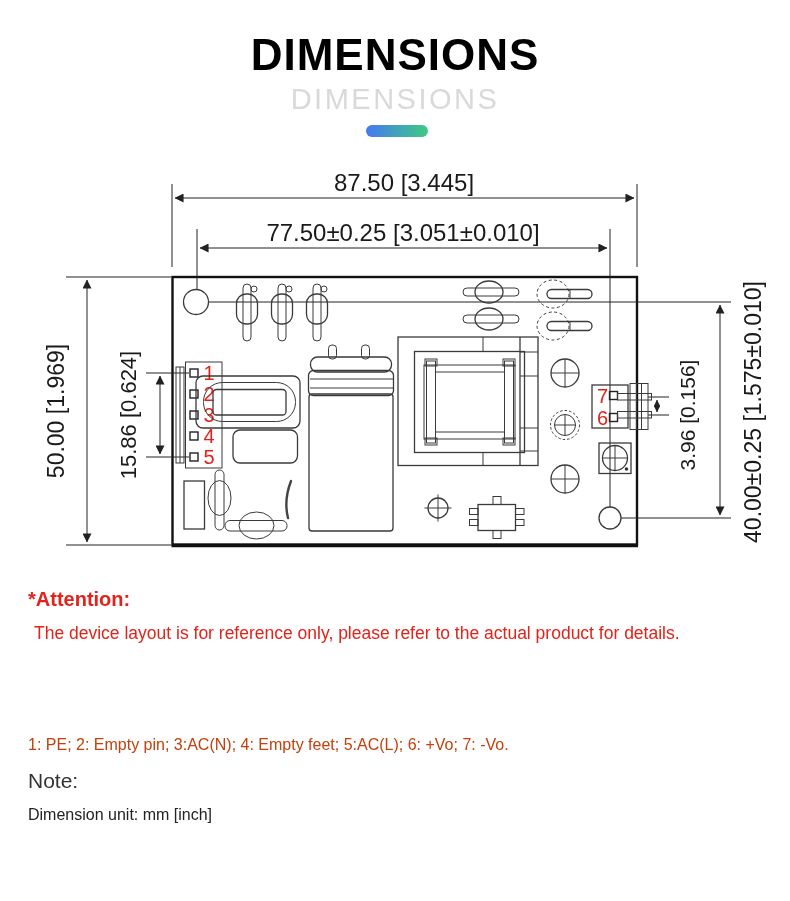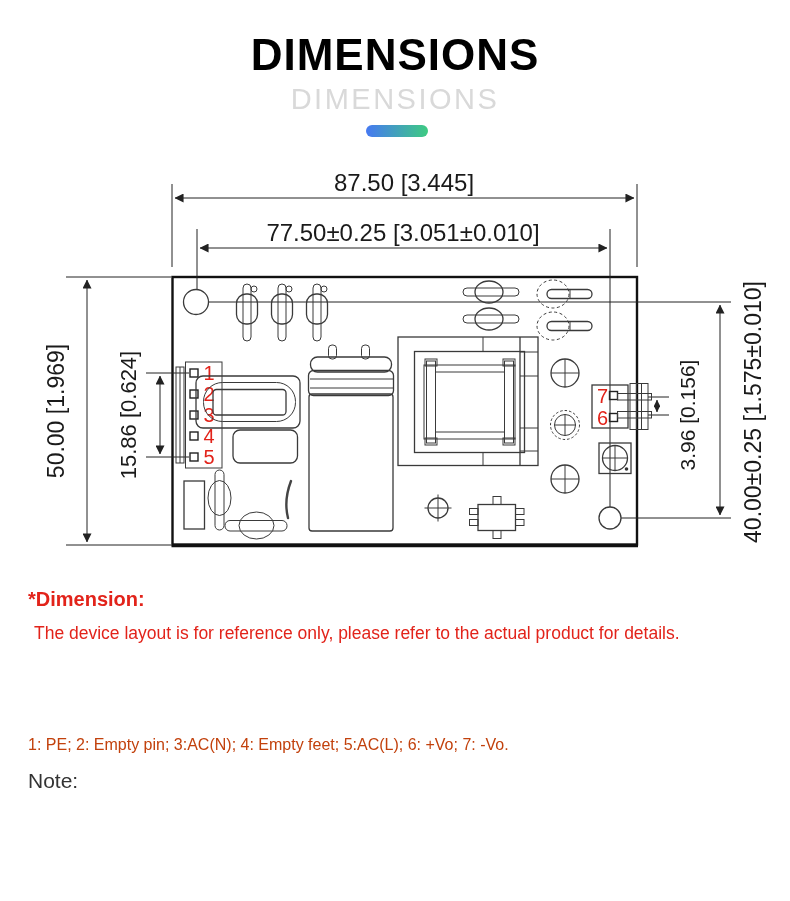--- a/index.html
+++ b/index.html
@@ -235,20 +235,21 @@
     <g>
       <rect class="cmp" x="184" y="481" width="20.5" height="48"></rect>
       <rect class="cmp2" x="215" y="470" width="9" height="60" rx="4.5" stroke-width="1.2"></rect>
       <ellipse class="cmp2" cx="219.5" cy="498" rx="11.5" ry="17.5" stroke-width="1.2"></ellipse>
       <rect class="cmp2" x="225" y="520.5" width="62" height="10.5" rx="5" stroke-width="1.2"></rect>
       <ellipse class="cmp2" cx="256.5" cy="525.5" rx="17.5" ry="13.5" stroke-width="1.2"></ellipse>
       <path d="M 291,481 C 286,494 285,506 288,518" fill="none" stroke="#444" stroke-width="2.4" stroke-linecap="round"></path>
     </g>
   </svg>
 
-  <div class="abs attention-title">*Dimension:</div>
+  <div class="abs attention-title">*Attention:</div>
   <div class="abs attention-body">The device layout is for reference only, please refer to the actual product for details.</div>
 
   <div class="abs pindesc-body">1: PE; 2: Empty pin; 3:AC(N); 4: Empty feet; 5:AC(L); 6: +Vo; 7: -Vo.</div>
 
   <div class="abs note-label">Note:</div>
+  <div class="abs note-1">Dimension unit: mm [inch]</div>
 
 </div>
 
 </body></html>

